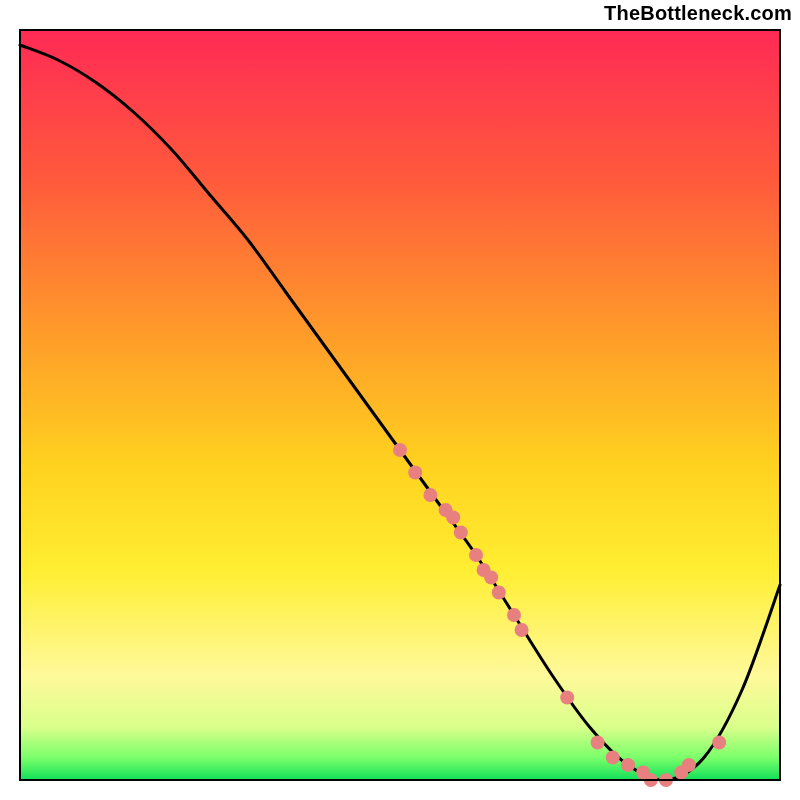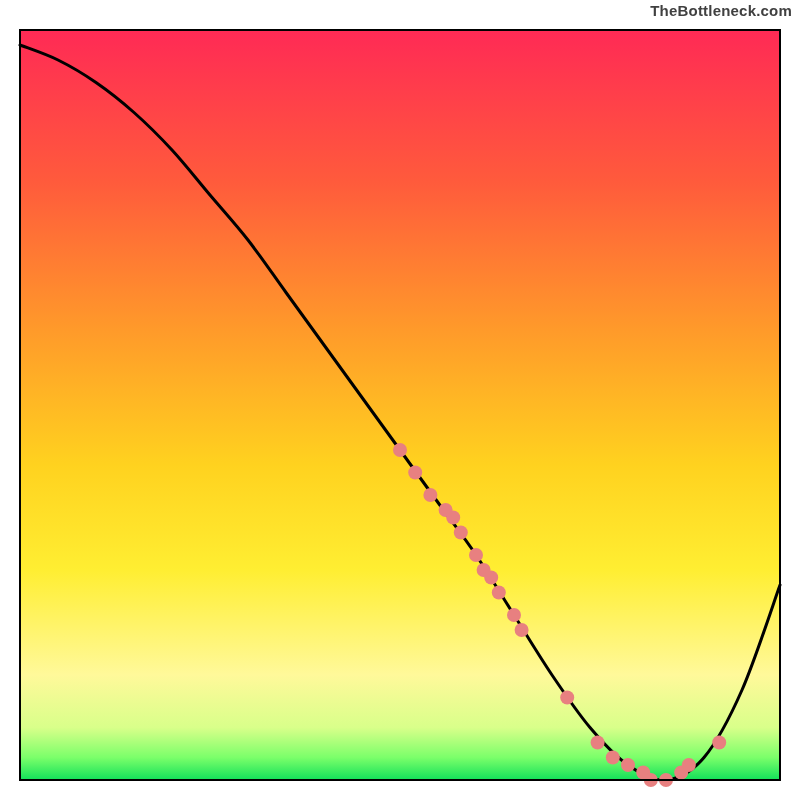--- a/index.html
+++ b/index.html
@@ -13,23 +13,23 @@
   }
   .wrap {
     position: relative;
     width: 800px;
     height: 800px;
   }
   .watermark {
     position: absolute;
     top: 2px;
     right: 8px;
-    font-size: 15px;
+    font-size: 20px;
     font-weight: 600;
-    color: #404040;
+    color: #000000;
     letter-spacing: 0.2px;
     z-index: 10;
   }
   svg {
     display: block;
   }
 </style>
 </head>
 <body>
 

